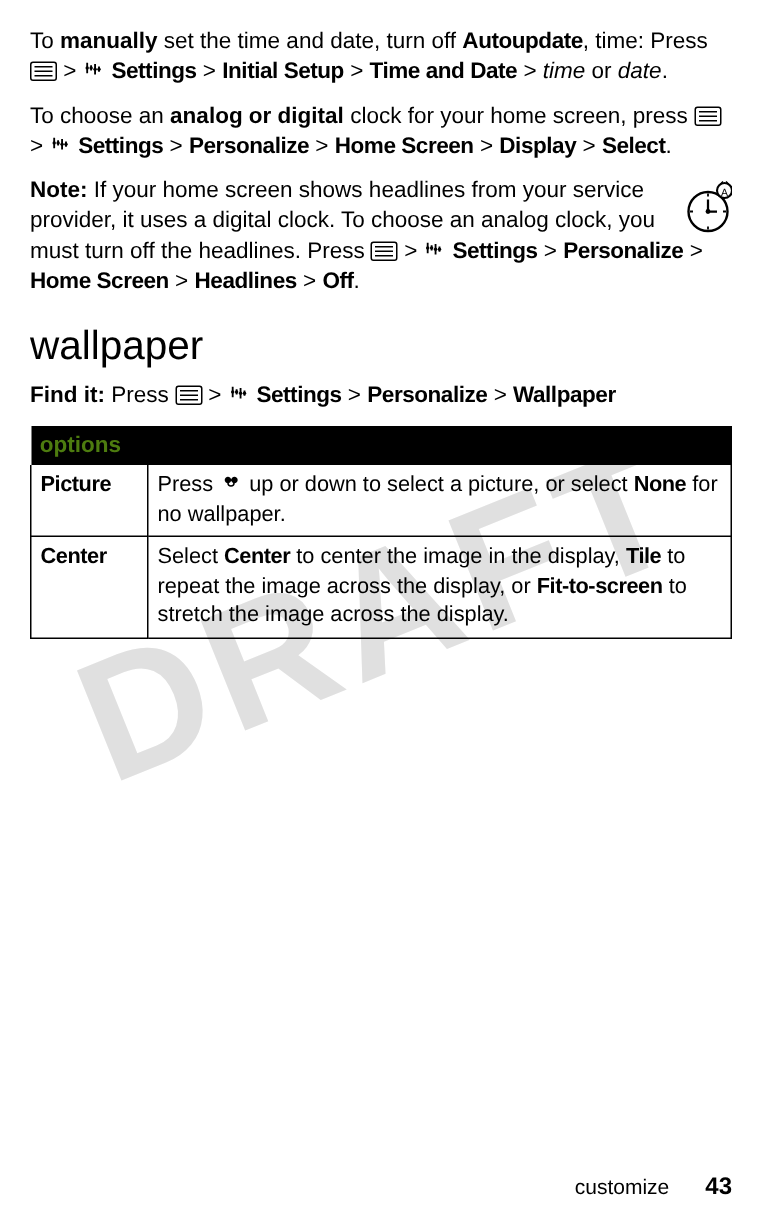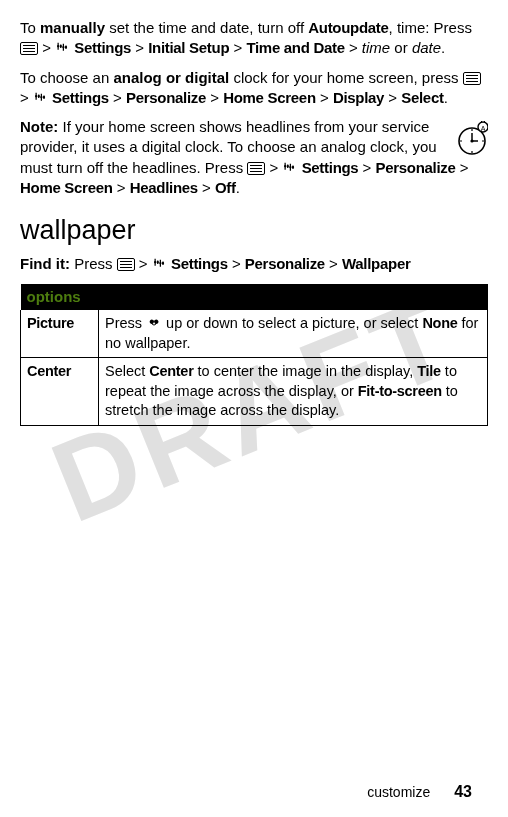--- a/index.html
+++ b/index.html
@@ -143,21 +143,21 @@
       padding: 4px 6px;
       vertical-align: top;
       line-height: 1.35;
     }
     .options-table td.label {
       width: 78px;
     }
     .footer {
       position: absolute;
       bottom: 14px;
-      right: 36px;
+      right: 20px;
       font-size: 14px;
     }
     .page-num {
       font-weight: bold;
       font-size: 16px;
       margin-left: 24px;
     }
     .gt {
       font-weight: normal;
     }

